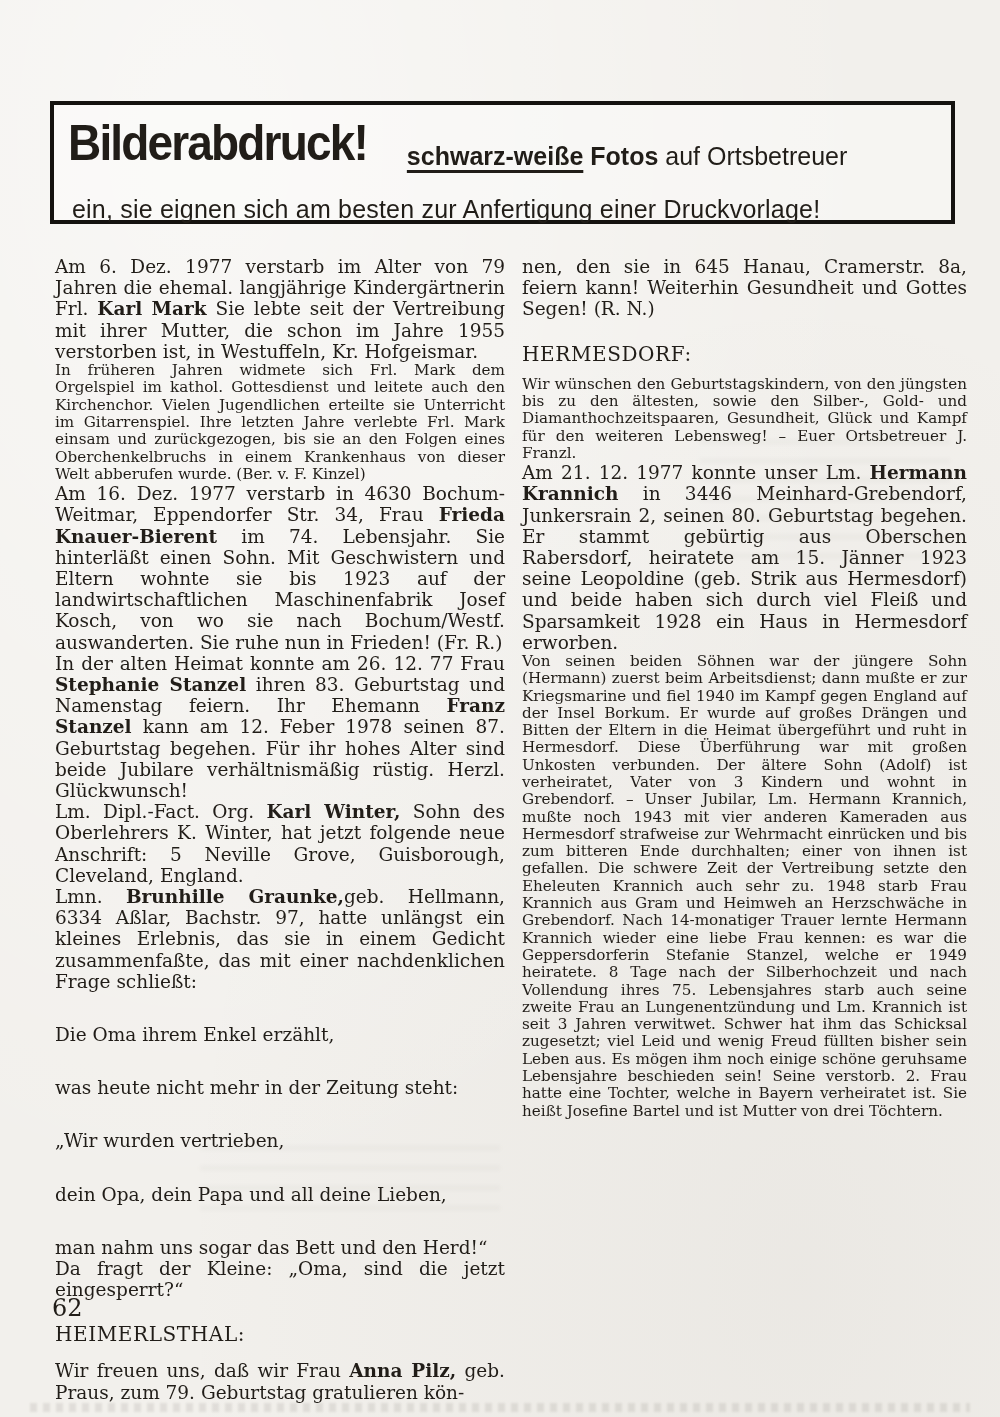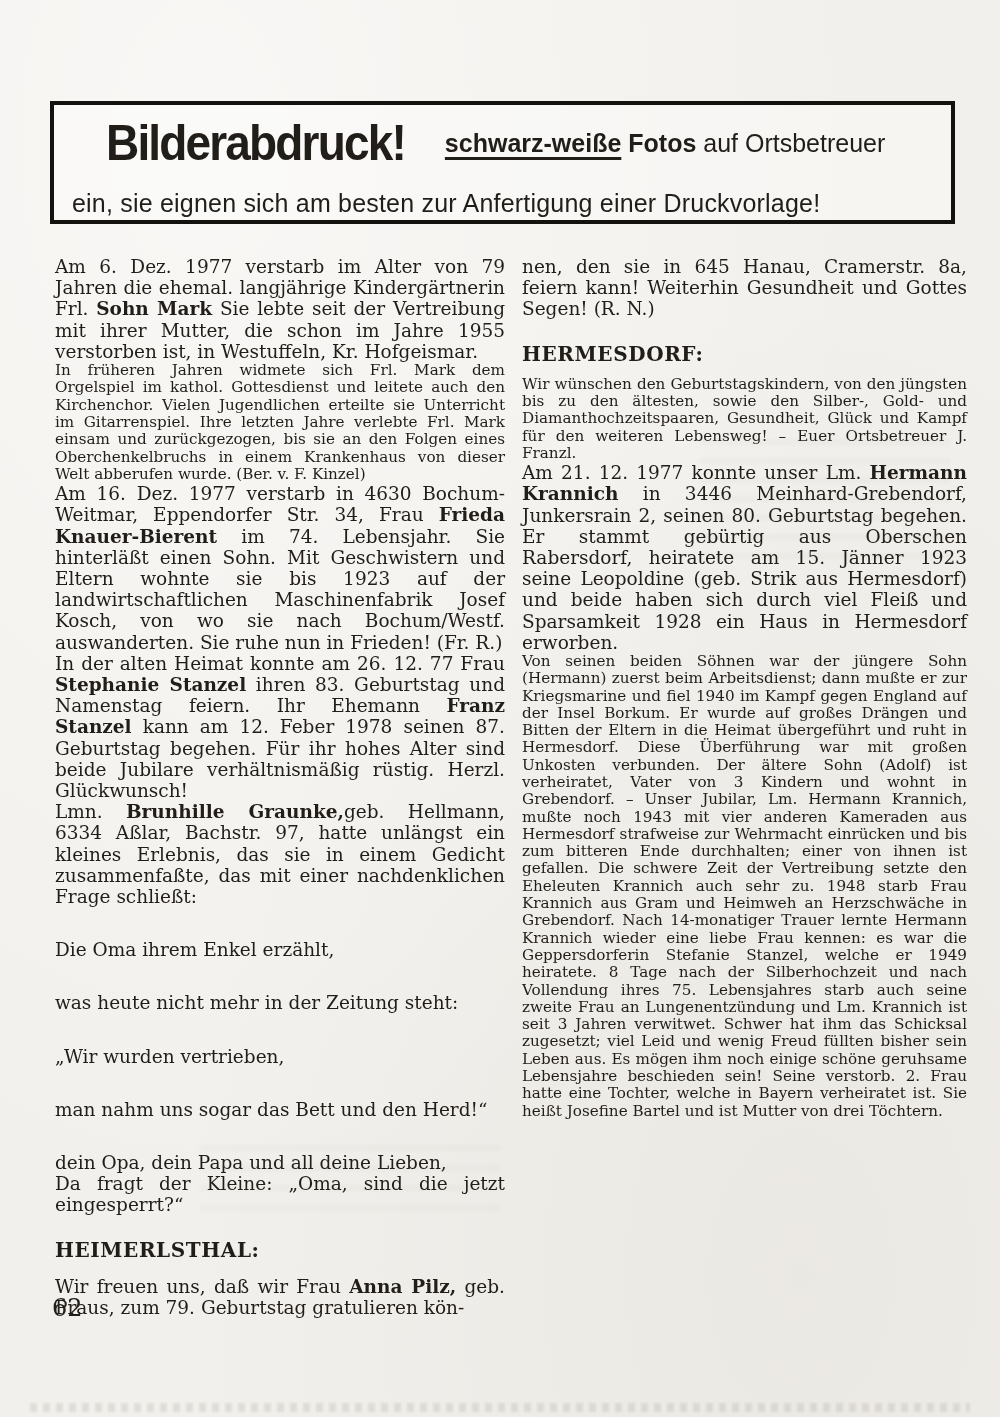--- a/index.html
+++ b/index.html
@@ -4,37 +4,37 @@
 <style>
   html,body{margin:0;padding:0;}
   body{width:1000px;height:1417px;background:#e8e6e2;font-family:"DejaVu Serif",serif;}
   .page{position:relative;width:1000px;height:1417px;overflow:hidden;color:#211d18;
     background:
       radial-gradient(ellipse at 20% 10%, rgba(255,255,255,.5), rgba(0,0,0,0) 60%),
       radial-gradient(ellipse at 80% 90%, rgba(120,110,95,.06), rgba(0,0,0,0) 55%),
       #f2f0ec;}
   .ad-box{position:absolute;left:50px;top:101px;width:871px;height:95px;border:4px solid #14120f;
     padding:10px 12px 10px 14px;background:rgba(255,255,255,.35);}
-  .ad-row{display:flex;align-items:center;margin-left:38px;}
+  .ad-row{display:flex;align-items:flex-end;}
   .ad-headline{font-family:"Liberation Sans",sans-serif;font-weight:bold;font-size:50px;line-height:56px;
     letter-spacing:-2px;transform:scaleX(.92);transform-origin:left top;white-space:nowrap;}
   .ad-right{font-family:"Liberation Sans",sans-serif;font-size:25px;line-height:30px;margin-left:14px;}
   .ad-underline{font-weight:bold;text-decoration:underline;text-decoration-thickness:3px;text-underline-offset:5px;}
   .ad-bold{font-weight:bold;}
-  .ad-bottom{font-family:"Liberation Sans",sans-serif;font-size:25px;margin-top:18px;padding-left:4px;
+  .ad-bottom{font-family:"Liberation Sans",sans-serif;font-size:25px;margin-top:24px;padding-left:4px;
     letter-spacing:.2px;white-space:nowrap;}
   .columns{position:absolute;left:55px;top:256px;width:912px;display:flex;gap:17px;}
   .col{width:450px;}
   .col.right{width:445px;}
   .para{margin:0;text-align:justify;}
   .para.normal{font-size:18.5px;line-height:21.2px;}
   .para.small{font-size:15.2px;line-height:17.3px;}
   .verse{font-size:18.5px;line-height:21.2px;}
   .verse-line{white-space:nowrap;margin-top:32px;}
-  .col-heading{font-weight:bold;font-size:20px;letter-spacing:.6px;margin:22px 0 10px 0;}
+  .col-heading{font-weight:normal;font-size:20px;letter-spacing:.6px;margin:22px 0 10px 0;}
   .col-heading.loose{margin-bottom:14px;}
   b{font-weight:bold;}
   .page-number{position:absolute;left:52px;top:1294px;font-size:24px;}
   .ghost{position:absolute;opacity:.5;filter:blur(2px);pointer-events:none;}
   .ghost.lines1{left:700px;top:440px;width:250px;height:120px;
     background:repeating-linear-gradient(180deg, rgba(110,104,92,.10) 0 4px, rgba(0,0,0,0) 4px 19px);}
   .ghost.lines2{left:200px;top:1146px;width:300px;height:70px;
     background:repeating-linear-gradient(180deg, rgba(110,104,92,.10) 0 4px, rgba(0,0,0,0) 4px 20px);}
   .ghost.bottom-strip{left:30px;top:1403px;width:940px;height:9px;opacity:.35;filter:blur(1px);
     background:repeating-linear-gradient(90deg, rgba(95,90,80,.35) 0 7px, rgba(0,0,0,0) 7px 13px);}
@@ -49,31 +49,32 @@
       <div class="ad-headline">Bilderabdruck!</div>
       <div class="ad-right">
         <div><span class="ad-underline">schwarz-weiße</span><span class="ad-bold"> Fotos</span><span> auf Ortsbetreuer</span></div>
       </div>
     </div>
     <div class="ad-bottom">ein, sie eignen sich am besten zur Anfertigung einer Druckvorlage!</div>
   </div>
 
   <div class="columns">
     <div class="col left">
-        <p class="para normal"><span>Am 6. Dez. 1977 verstarb im Alter von 79 Jahren die ehemal. langjährige Kindergärtnerin Frl. </span><b>Sohn Mark</b><span> Sie lebte seit der Vertreibung mit ihrer Mutter, die schon im Jahre 1955 verstorben ist, in Westuffeln, Kr. Hofgeismar.</span></p>
+        <p class="para normal"><span>Am 6. Dez. 1977 verstarb im Alter von 79 Jahren die ehemal. langjährige Kindergärtnerin Frl. </span><b>Karl Mark</b><span> Sie lebte seit der Vertreibung mit ihrer Mutter, die schon im Jahre 1955 verstorben ist, in Westuffeln, Kr. Hofgeismar.</span></p>
         <p class="para small"><span>In früheren Jahren widmete sich Frl. Mark dem Orgelspiel im kathol. Gottesdienst und leitete auch den Kirchenchor. Vielen Jugendlichen erteilte sie Unterricht im Gitarrenspiel. Ihre letzten Jahre verlebte Frl. Mark einsam und zurückgezogen, bis sie an den Folgen eines Oberchenkelbruchs in einem Krankenhaus von dieser Welt abberufen wurde. (Ber. v. F. Kinzel)</span></p>
         <p class="para normal"><span>Am 16. Dez. 1977 verstarb in 4630 Bochum-Weitmar, Eppendorfer Str. 34, Frau </span><b>Frieda Knauer-Bierent</b><span> im 74. Lebensjahr. Sie hinterläßt einen Sohn. Mit Geschwistern und Eltern wohnte sie bis 1923 auf der landwirtschaftlichen Maschinenfabrik Josef Kosch, von wo sie nach Bochum/Westf. auswanderten. Sie ruhe nun in Frieden! (Fr. R.)</span></p>
         <p class="para normal"><span>In der alten Heimat konnte am 26. 12. 77 Frau </span><b>Stephanie Stanzel</b><span> ihren 83. Geburtstag und Namenstag feiern. Ihr Ehemann </span><b>Franz Stanzel</b><span> kann am 12. Feber 1978 seinen 87. Geburtstag begehen. Für ihr hohes Alter sind beide Jubilare verhältnismäßig rüstig. Herzl. Glückwunsch!</span></p>
+        <p class="para normal"><span>Lm. Dipl.-Fact. Org. </span><b>Karl Winter,</b><span> Sohn des Oberlehrers K. Winter, hat jetzt folgende neue Anschrift: 5 Neville Grove, Guisborough, Cleveland, England.</span></p>
         <p class="para normal"><span>Lmn. </span><b>Brunhille Graunke,</b><span>geb. Hellmann, 6334 Aßlar, Bachstr. 97, hatte unlängst ein kleines Erlebnis, das sie in einem Gedicht zusammenfaßte, das mit einer nachdenklichen Frage schließt:</span></p>
         <div class="verse">
           <div class="verse-line"><span>Die Oma ihrem Enkel erzählt,</span></div>
           <div class="verse-line"><span>was heute nicht mehr in der Zeitung steht:</span></div>
           <div class="verse-line"><span>„Wir wurden vertrieben,</span></div>
+          <div class="verse-line"><span>dein Opa, dein Papa und all deine Lieben,</span></div>
           <div class="verse-line"><span>man nahm uns sogar das Bett und den Herd!“</span></div>
-          <div class="verse-line"><span>dein Opa, dein Papa und all deine Lieben,</span></div>
         </div>
         <p class="para normal"><span>Da fragt der Kleine: „Oma, sind die jetzt eingesperrt?“</span></p>
         <div class="col-heading loose">HEIMERLSTHAL:</div>
         <p class="para normal"><span>Wir freuen uns, daß wir Frau </span><b>Anna Pilz,</b><span> geb. Praus, zum 79. Geburtstag gratulieren kön-</span></p>
       </div>
     <div class="col right">
         <p class="para normal"><span>nen, den sie in 645 Hanau, Cramerstr. 8a, feiern kann! Weiterhin Gesundheit und Gottes Segen! (R. N.)</span></p>
         <div class="col-heading">HERMESDORF:</div>
         <p class="para small"><span>Wir wünschen den Geburtstagskindern, von den jüngsten bis zu den ältesten, sowie den Silber-, Gold- und Diamanthochzeitspaaren, Gesundheit, Glück und Kampf für den weiteren Lebensweg! – Euer Ortsbetreuer J. Franzl.</span></p>
         <p class="para normal"><span>Am 21. 12. 1977 konnte unser Lm. </span><b>Hermann Krannich</b><span> in 3446 Meinhard-Grebendorf, Junkersrain 2, seinen 80. Geburtstag begehen. Er stammt gebürtig aus Oberschen Rabersdorf, heiratete am 15. Jänner 1923 seine Leopoldine (geb. Strik aus Hermesdorf) und beide haben sich durch viel Fleiß und Sparsamkeit 1928 ein Haus in Hermesdorf erworben.</span></p>

